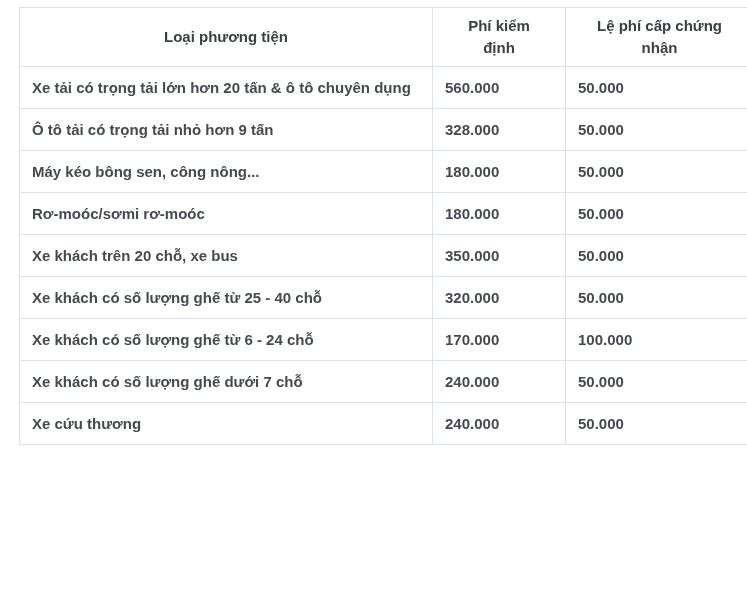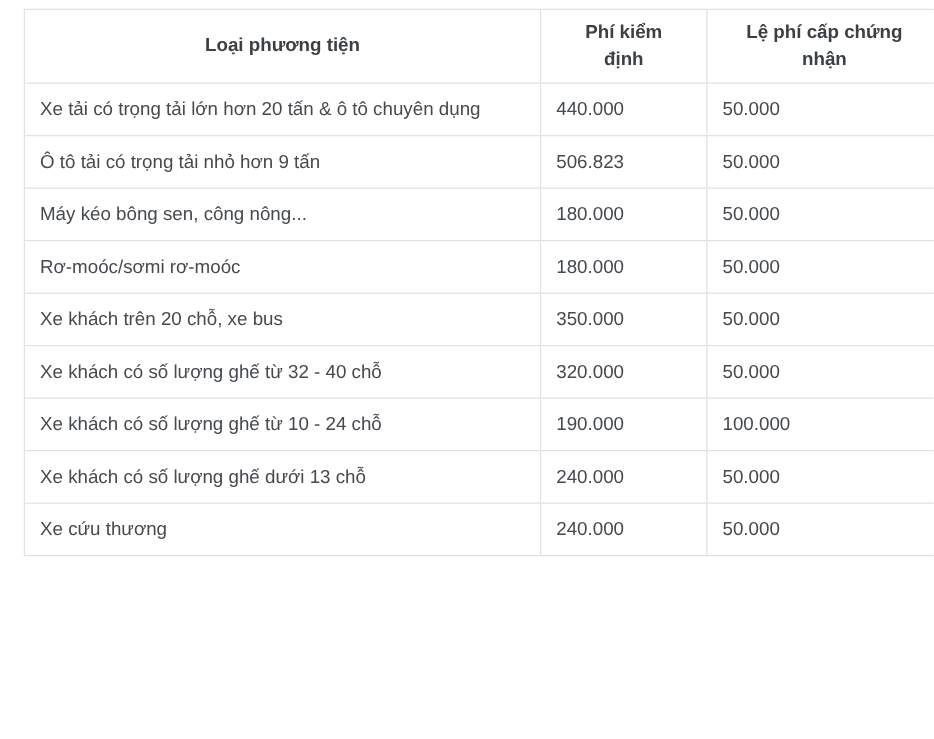--- a/index.html
+++ b/index.html
@@ -26,21 +26,21 @@
     table-layout: fixed;
     width: 734px;
     color: var(--text);
     font-size: 15px;
     margin-left: 12px;
   }
   table.fee-table th,
   table.fee-table td {
     border: 1px solid var(--border);
     vertical-align: middle;
-    font-weight: normal;
+    font-weight: bold;
   }
   table.fee-table th {
     color: var(--header_text);
     font-weight: bold;
     text-align: center;
     padding: 7px 10px;
     line-height: 22px;
     white-space: pre-line;
   }
   table.fee-table td {
@@ -67,55 +67,55 @@
         <th>Loại phương tiện</th>
         <th>Phí kiểm
 định</th>
         <th>Lệ phí cấp chứng
 nhận</th>
       </tr>
     </thead>
     <tbody>
       <tr>
         <td>Xe tải có trọng tải lớn hơn 20 tấn &amp; ô tô chuyên dụng</td>
-        <td>440.000</td>
+        <td>560.000</td>
         <td>50.000</td>
       </tr>
       <tr>
         <td>Ô tô tải có trọng tải nhỏ hơn 9 tấn</td>
-        <td>506.823</td>
+        <td>328.000</td>
         <td>50.000</td>
       </tr>
       <tr>
         <td>Máy kéo bông sen, công nông...</td>
         <td>180.000</td>
         <td>50.000</td>
       </tr>
       <tr>
         <td>Rơ-moóc/sơmi rơ-moóc</td>
         <td>180.000</td>
         <td>50.000</td>
       </tr>
       <tr>
         <td>Xe khách trên 20 chỗ, xe bus</td>
         <td>350.000</td>
         <td>50.000</td>
       </tr>
       <tr>
-        <td>Xe khách có số lượng ghế từ 32 - 40 chỗ</td>
+        <td>Xe khách có số lượng ghế từ 25 - 40 chỗ</td>
         <td>320.000</td>
         <td>50.000</td>
       </tr>
       <tr>
-        <td>Xe khách có số lượng ghế từ 10 - 24 chỗ</td>
-        <td>190.000</td>
+        <td>Xe khách có số lượng ghế từ 6 - 24 chỗ</td>
+        <td>170.000</td>
         <td>100.000</td>
       </tr>
       <tr>
-        <td>Xe khách có số lượng ghế dưới 13 chỗ</td>
+        <td>Xe khách có số lượng ghế dưới 7 chỗ</td>
         <td>240.000</td>
         <td>50.000</td>
       </tr>
       <tr>
         <td>Xe cứu thương</td>
         <td>240.000</td>
         <td>50.000</td>
       </tr>
     </tbody>
   </table>

